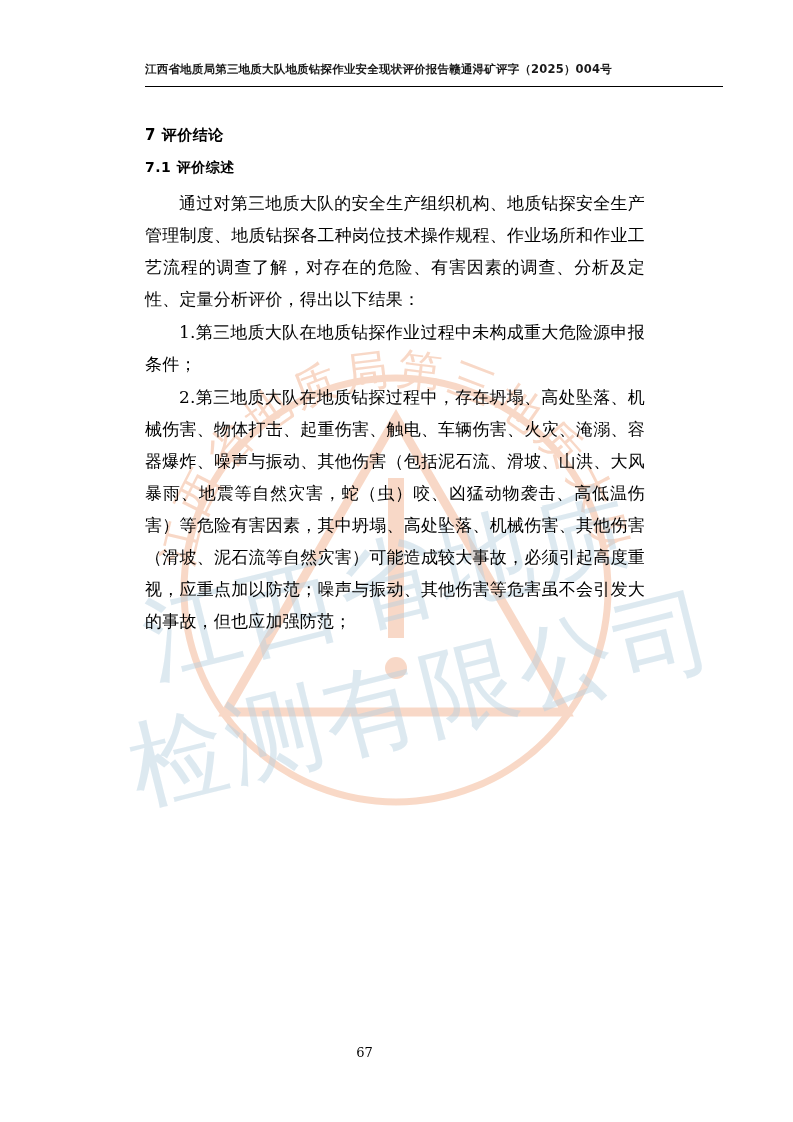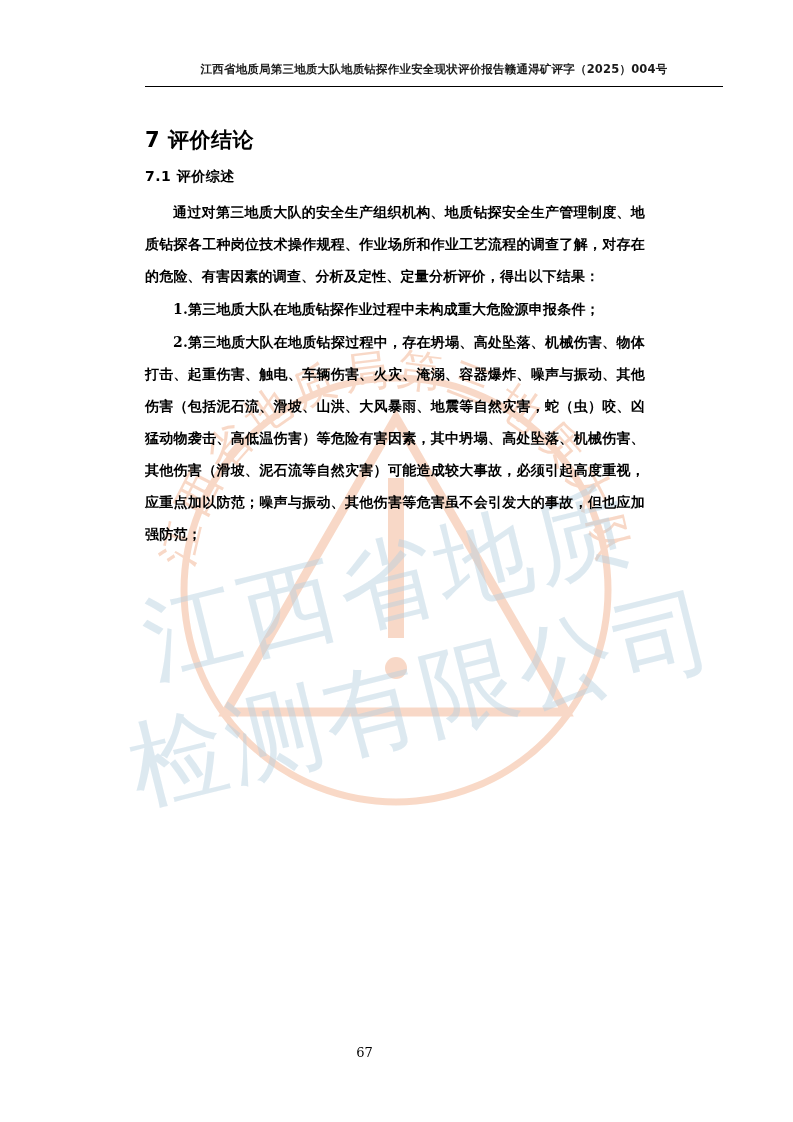--- a/index.html
+++ b/index.html
@@ -31,21 +31,21 @@
   }
 
   
   .header {
     position: absolute;
     top: 62px;
     left: 145px;
     right: 70px;
     z-index: 3;
     display: flex;
-    justify-content: center;
+    justify-content: flex-start;
     align-items: baseline;
     font-family: "DejaVu Sans", "Liberation Sans", sans-serif;
     font-weight: bold;
     font-size: 11.5px;
     color: #1a1a1a;
     letter-spacing: 0.2px;
   }
   .header-rule {
     position: absolute;
     top: 86px;
@@ -61,41 +61,40 @@
     position: absolute;
     top: 126px;
     left: 145px;
     width: 500px;
     z-index: 2;
     color: #000000;
   }
   h1.sec {
     font-family: "DejaVu Sans", "Liberation Sans", sans-serif;
     font-weight: bold;
-    font-size: 21px;
+    font-size: 15px;
     margin: 0 0 14px 0;
     letter-spacing: 0.5px;
   }
   h2.sub {
     font-family: "DejaVu Sans", "Liberation Sans", sans-serif;
     font-weight: bold;
     font-size: 14px;
     margin: 0 0 10px 0;
     letter-spacing: 0.5px;
   }
   p.para {
     font-family: "DejaVu Serif", "Liberation Serif", serif;
-    font-size: 14px;
+    font-size: 17px;
     line-height: 32px;
     margin: 0 0 1px 0;
     text-indent: 2em;
     text-align: justify;
     text-justify: inter-ideograph;
     letter-spacing: 0.2px;
-    font-weight: bold;
   }
 
   
   .page-number {
     position: absolute;
     top: 1045px;
     left: 0;
     width: 729px;
     text-align: center;
     font-family: "DejaVu Serif", "Liberation Serif", serif;

